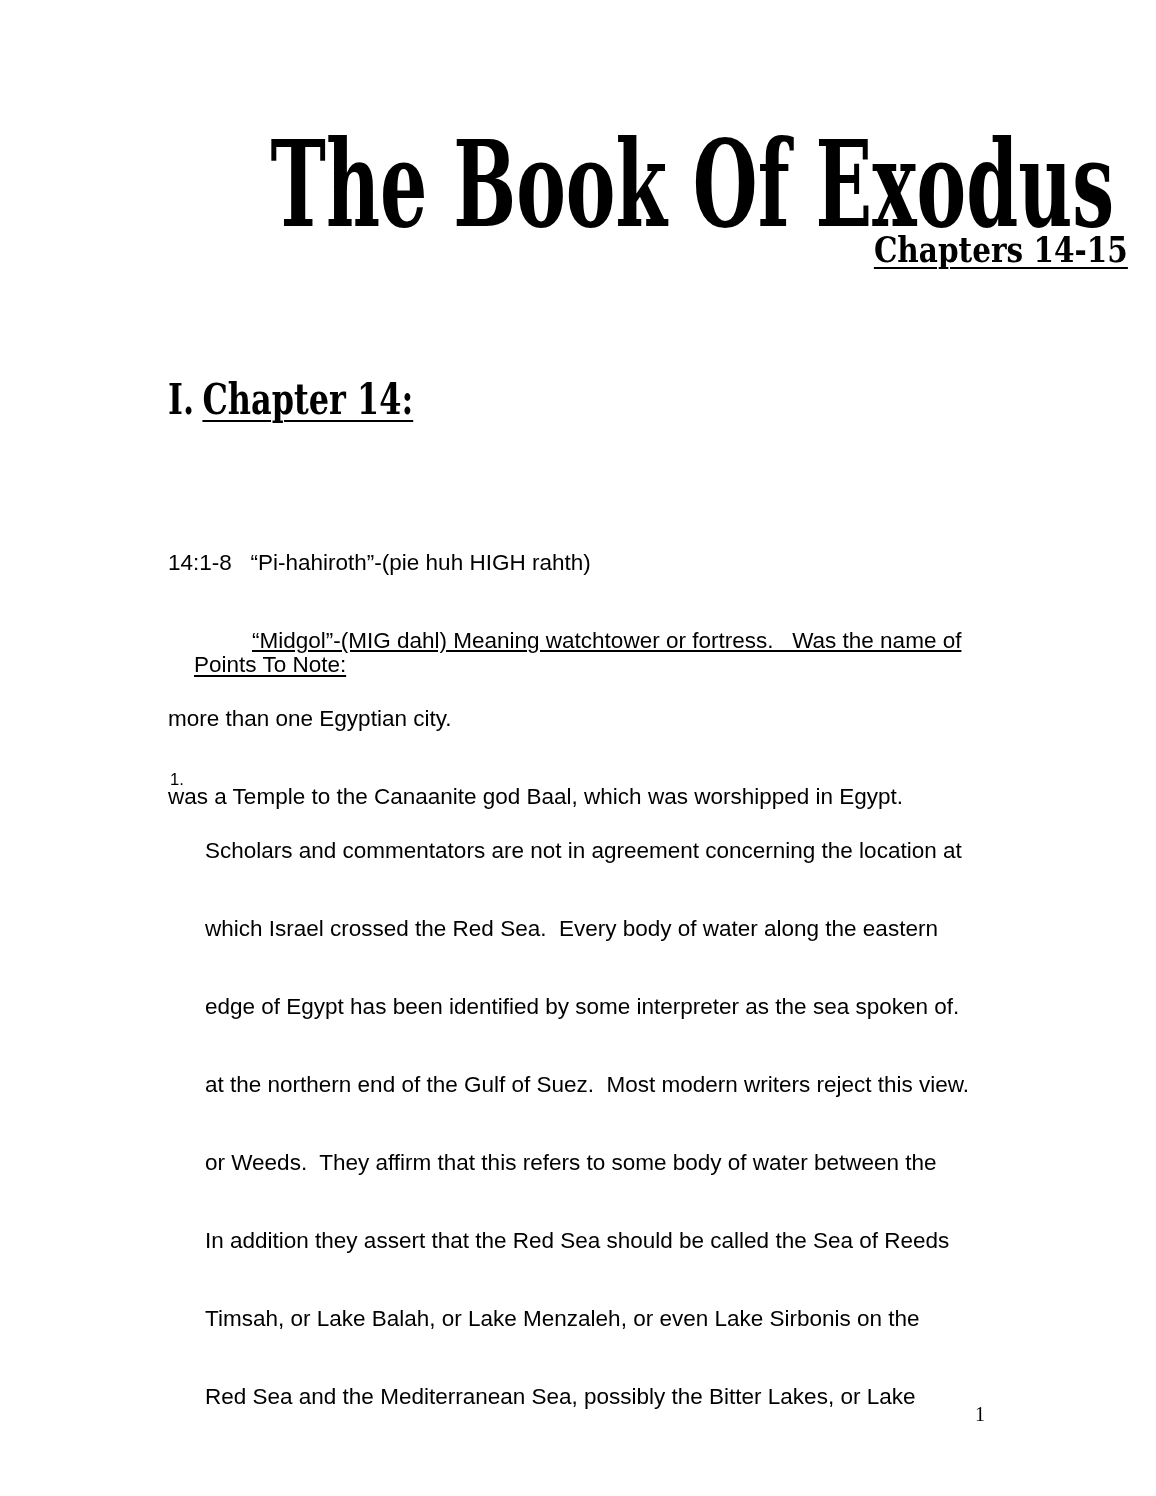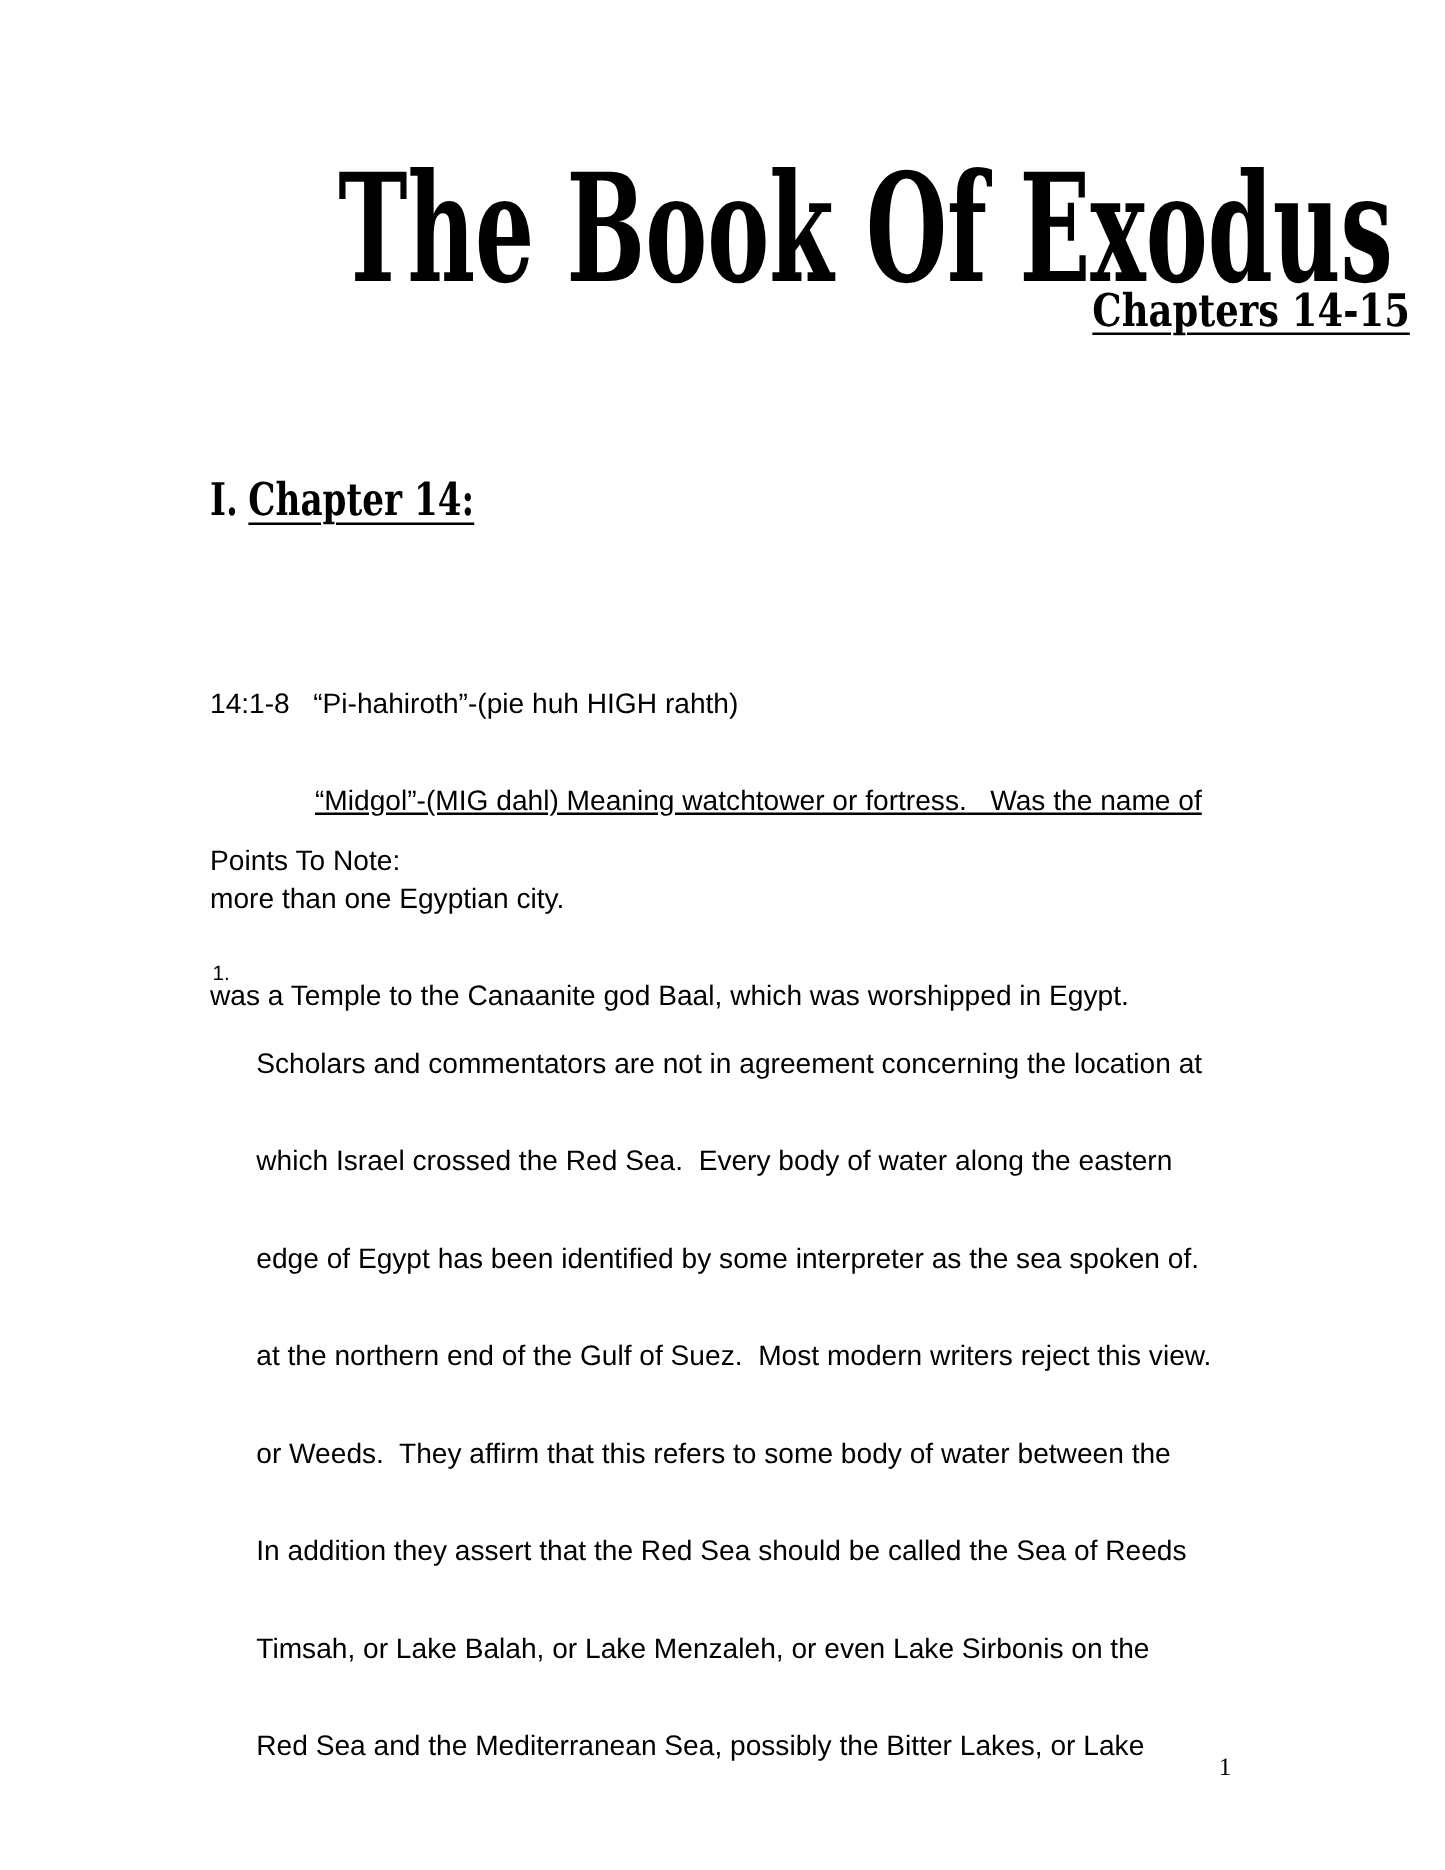--- a/index.html
+++ b/index.html
@@ -50,21 +50,21 @@
     text-underline-offset: 5px;
     white-space: pre;
   }
   
   .heading {
     position: absolute;
     top: 382px;
     left: 168px;
     font-family: "DejaVu Serif", serif;
     font-weight: bold;
-    font-size: 36px;
+    font-size: 42px;
     line-height: 36px;
   }
   .cond-h {
     display: inline-block;
     transform: scaleX(0.76);
     transform-origin: left center;
     white-space: pre;
   }
   .numeral { margin-right: 11px; }
   .underlined {
@@ -78,23 +78,25 @@
     left: 168px;
     font-family: "Liberation Sans", sans-serif;
     font-size: 22.5px;
     line-height: 26px;
     white-space: pre;
   }
   .bline { height: 26px; white-space: pre; }
   .ind { padding-left: 84px; text-decoration: underline; }
   .verse { top: 498px; }
   .points {
-    top: 676px;
+    top: 652px;
+    text-decoration: underline;
     text-decoration-thickness: 1.5px;
     text-underline-offset: 3px;
+    margin-left: 26px;
   }
   .list { top: 760px; padding-left: 37px; }
   .list-num {
     position: absolute;
     left: 2px;
     top: 6px;
     font-size: 16.5px;
   }
   .pagenum {
     position: absolute;

